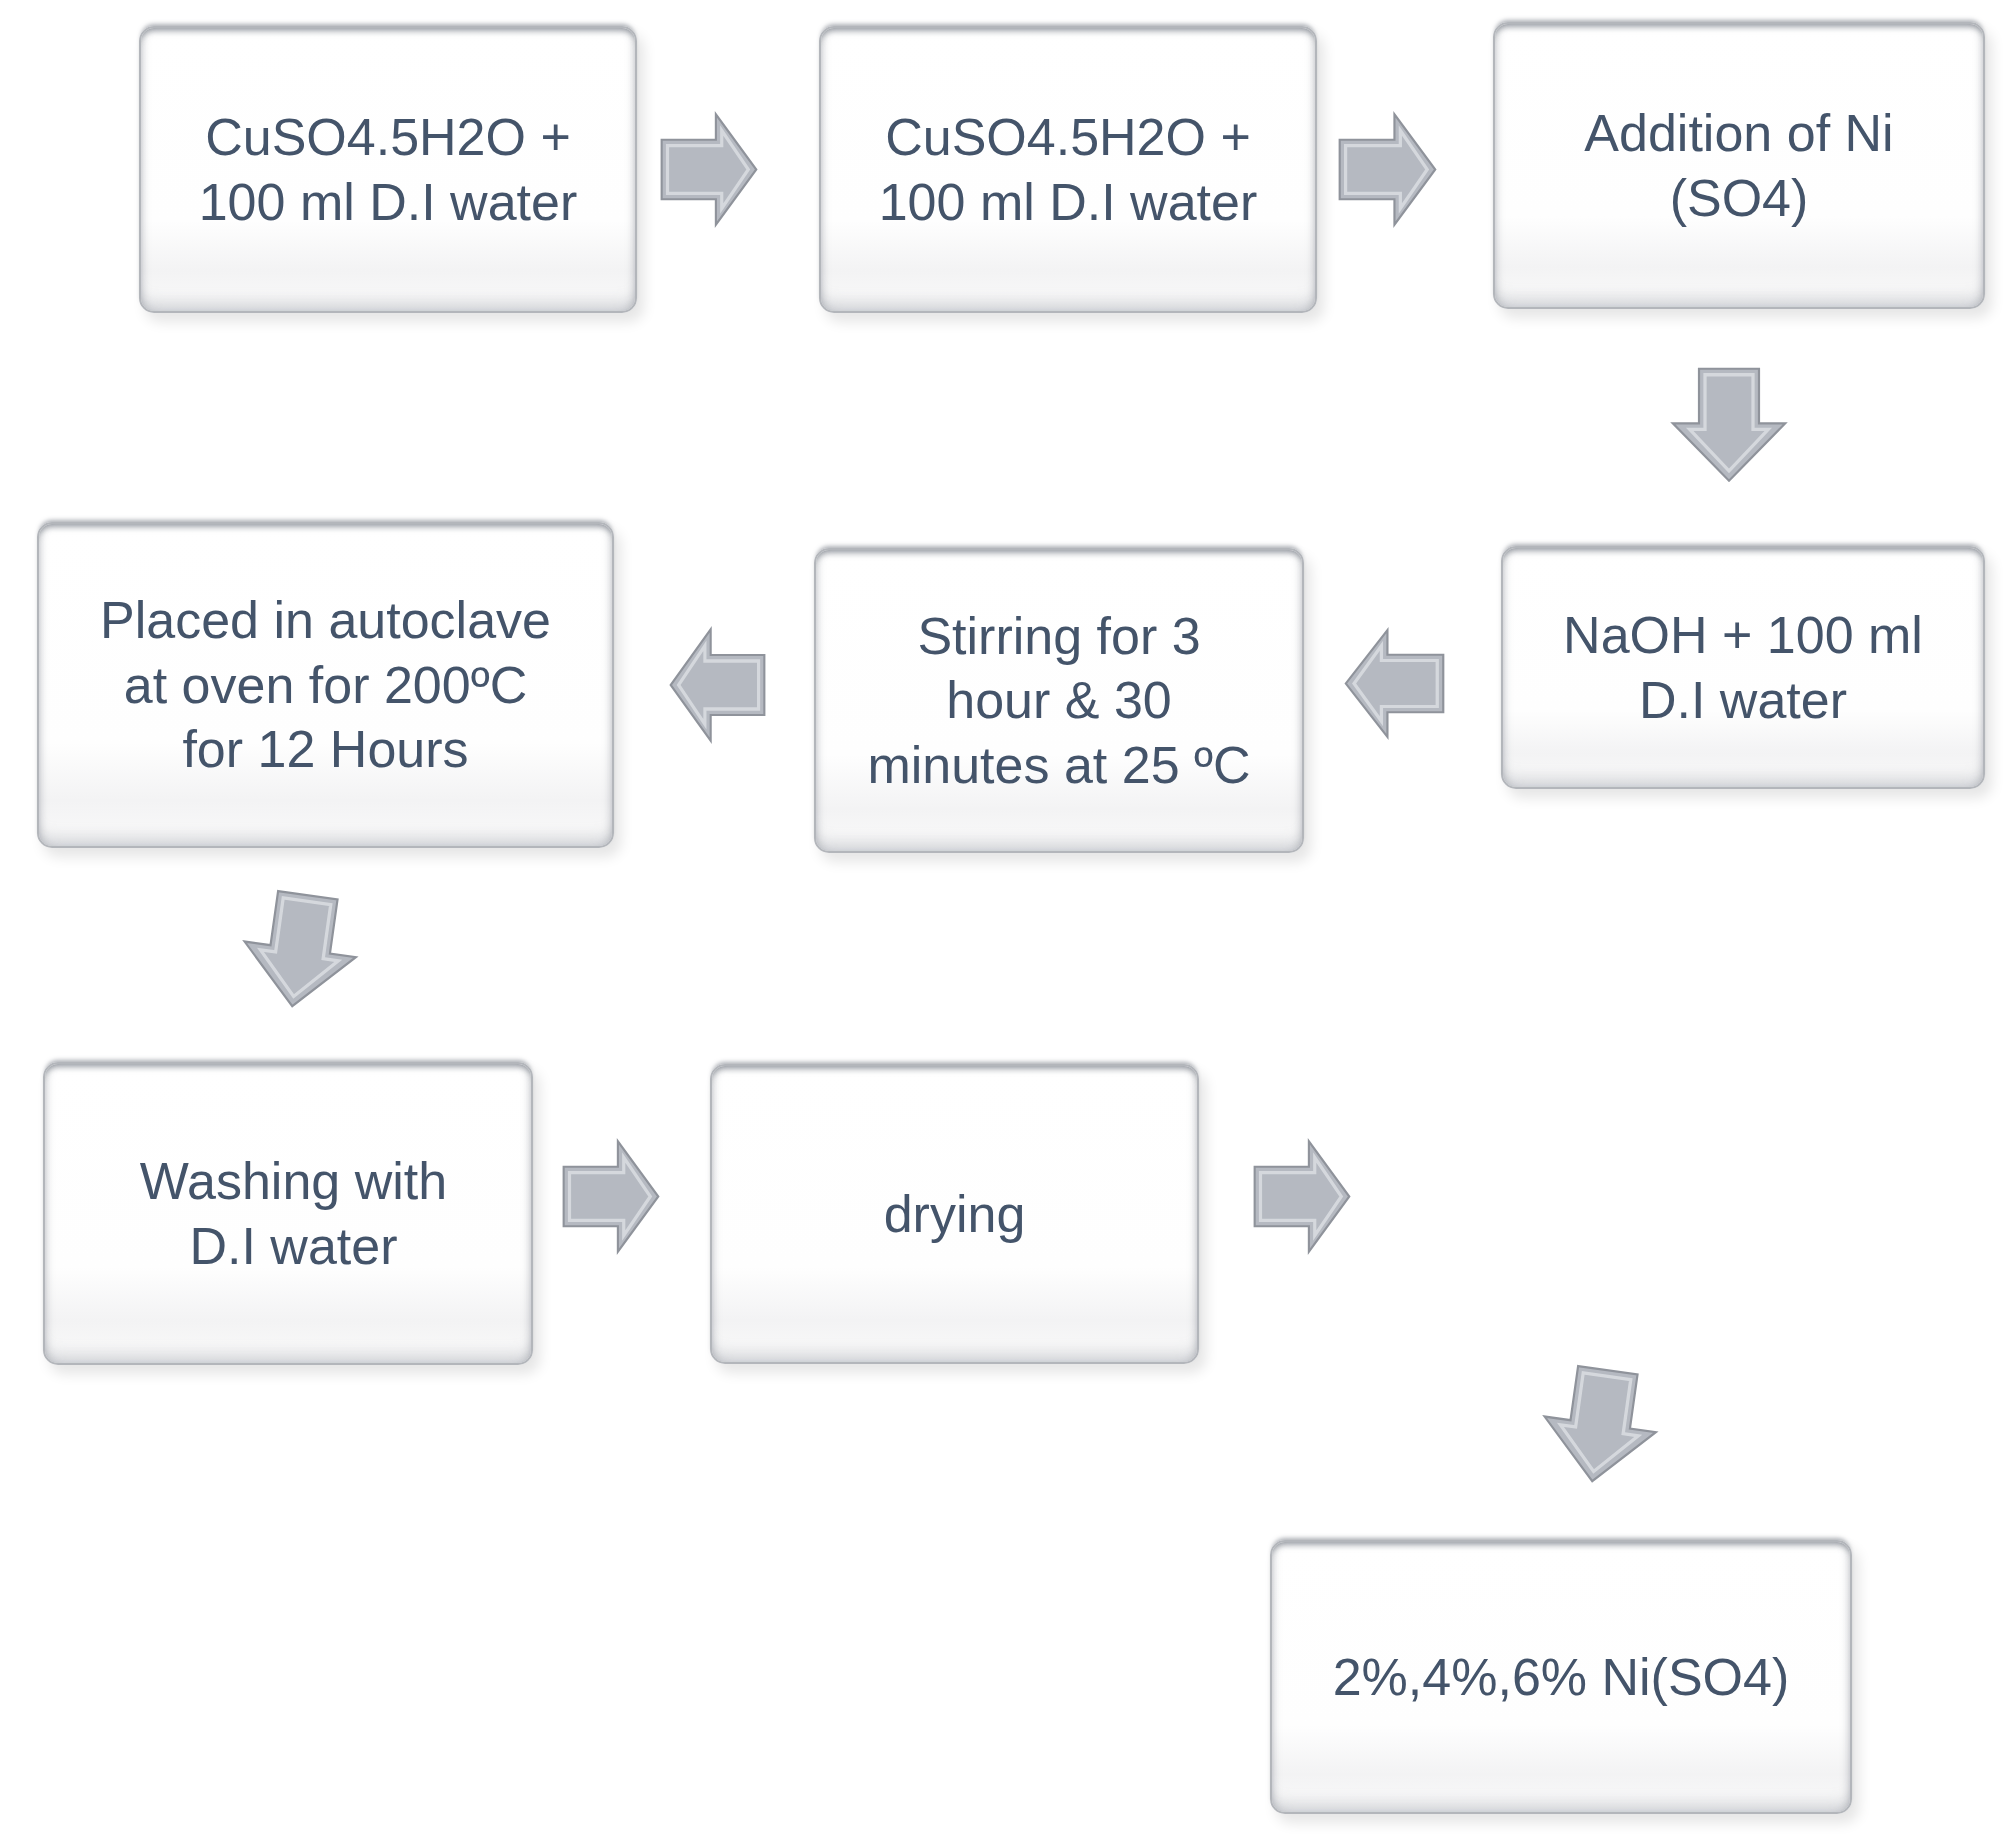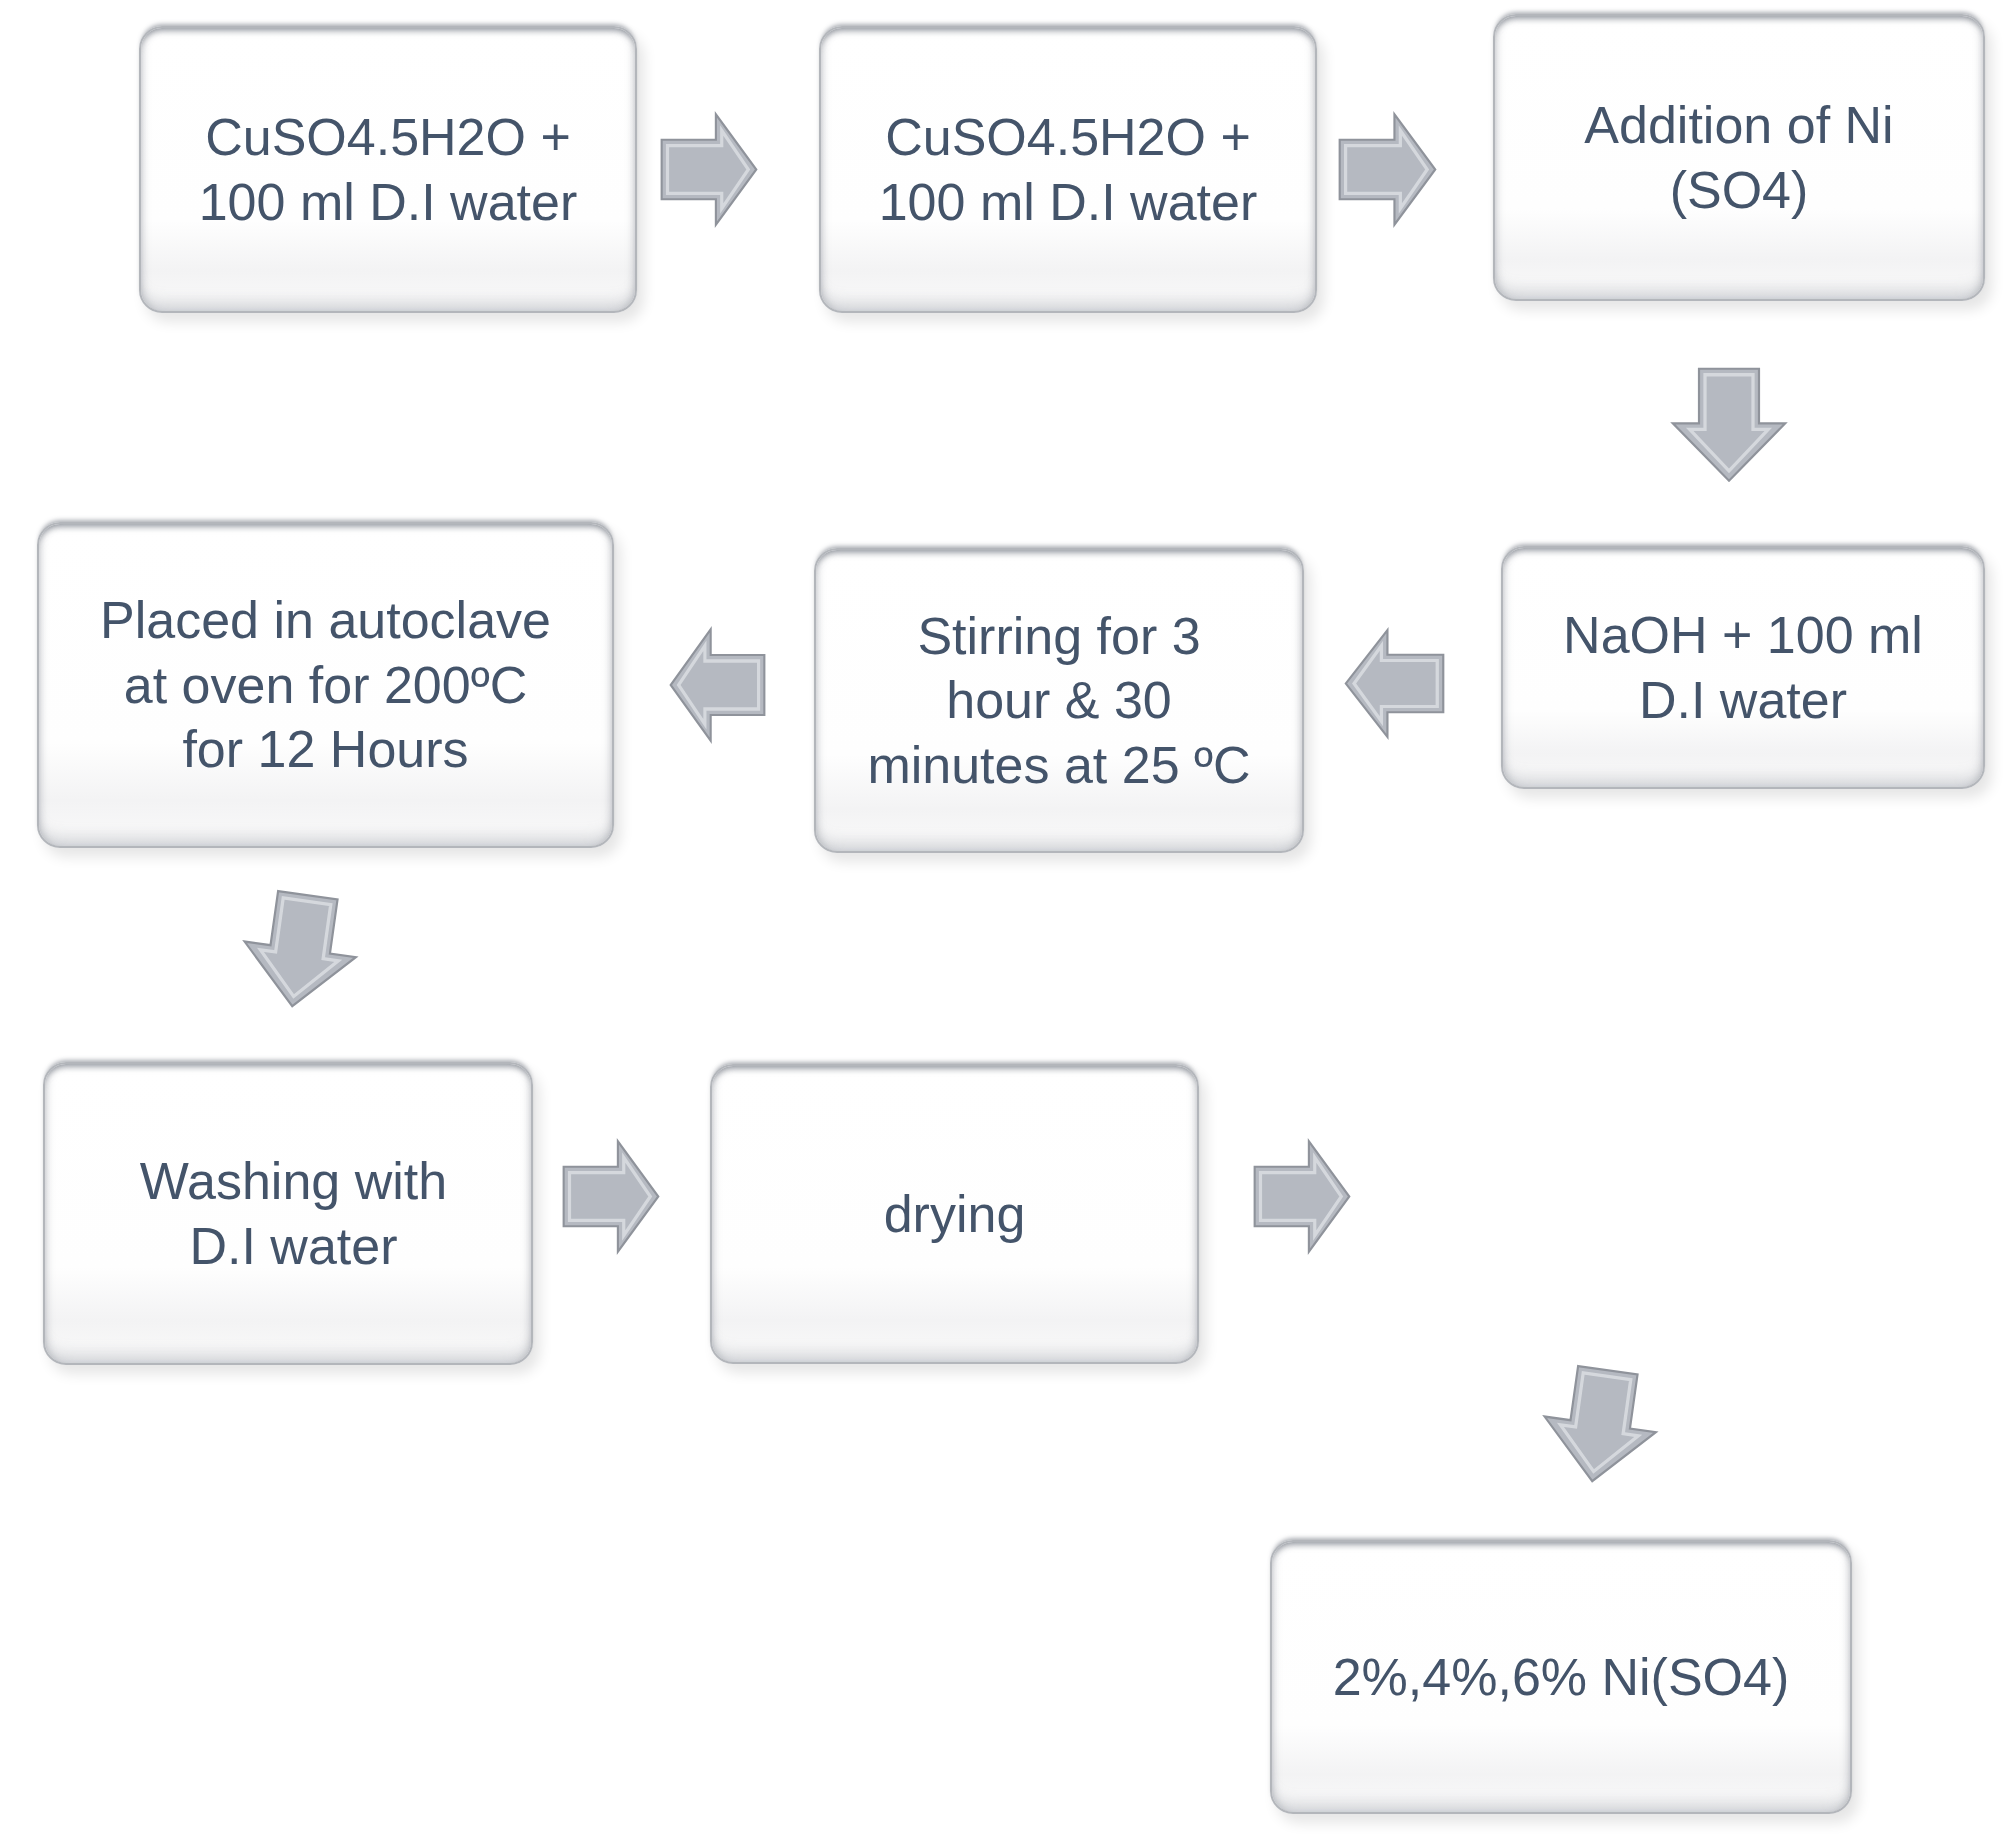--- a/index.html
+++ b/index.html
@@ -13,32 +13,32 @@
   .box{
     position:absolute;
     display:flex;align-items:center;justify-content:center;
     text-align:center;
     white-space:pre-line;
     color:var(--text-color,#44546a);
     font-size:52px;line-height:1.24;
     padding:0 26px;box-sizing:border-box;
     background:linear-gradient(180deg,#ffffff 0%,#fefefe 68%,#f3f3f4 86%,#fafafa 100%);
     border:2.2px solid #b3b6bb;
-    border-radius:23px;
+    border-radius:15px;
     box-shadow:
       0 -3.3px 4.4px -2.2px rgba(110,115,125,.55),
       6.5px 8.7px 13px rgba(0,0,0,.10),
       inset 0 7.6px 6.5px -4.9px rgba(110,115,125,.70),
       inset 7.6px 0 8.7px -6.5px rgba(130,135,145,.45),
       inset -7.6px 0 8.7px -6.5px rgba(130,135,145,.45),
       inset 0 -19.6px 15.2px -12px rgba(140,145,155,.38);
   }
   #box-cuso4-1      {left:139px;  top:26px;   width:498px;  height:287px;}
   #box-cuso4-2      {left:819px; top:26px;   width:498px;  height:287px;}
-  #box-addition-ni  {left:1493px; top:14px;   width:492px;  height:287px;}
+  #box-addition-ni  {left:1493px; top:22px;   width:492px;  height:287px;}
   #box-autoclave    {left:37px;   top:522px;  width:577px; height:326px;}
   #box-stirring     {left:814px; top:548px; width:490px;  height:305px;}
   #box-naoh         {left:1501px; top:546px; width:484px;  height:243px;}
   #box-washing      {left:43px;   top:1062px; width:490px;  height:303px;padding-left:37px;}
   #box-drying       {left:710px; top:1064px; width:489px;  height:300px;}
   #box-calcinations {left:1408px; top:1062px; width:462px;  height:300px;}
   #box-final        {left:1270px; top:1540px; width:582px; height:274px;}
 
   .arrow{position:absolute;}
   .arrow polygon.body{

